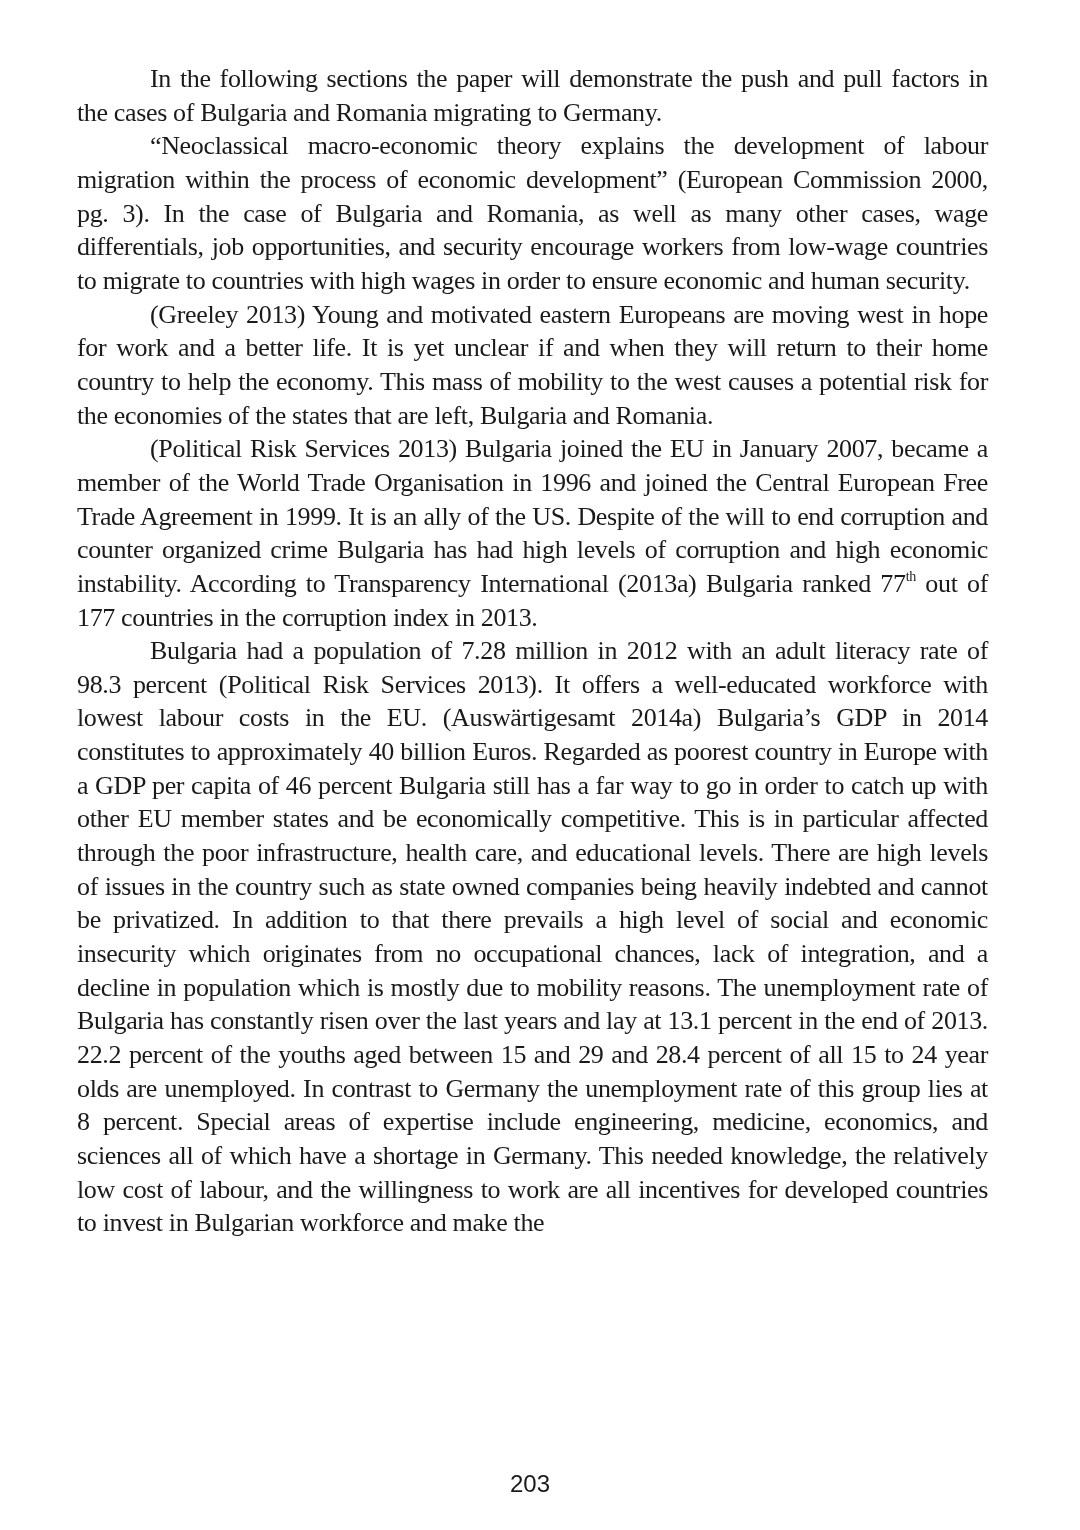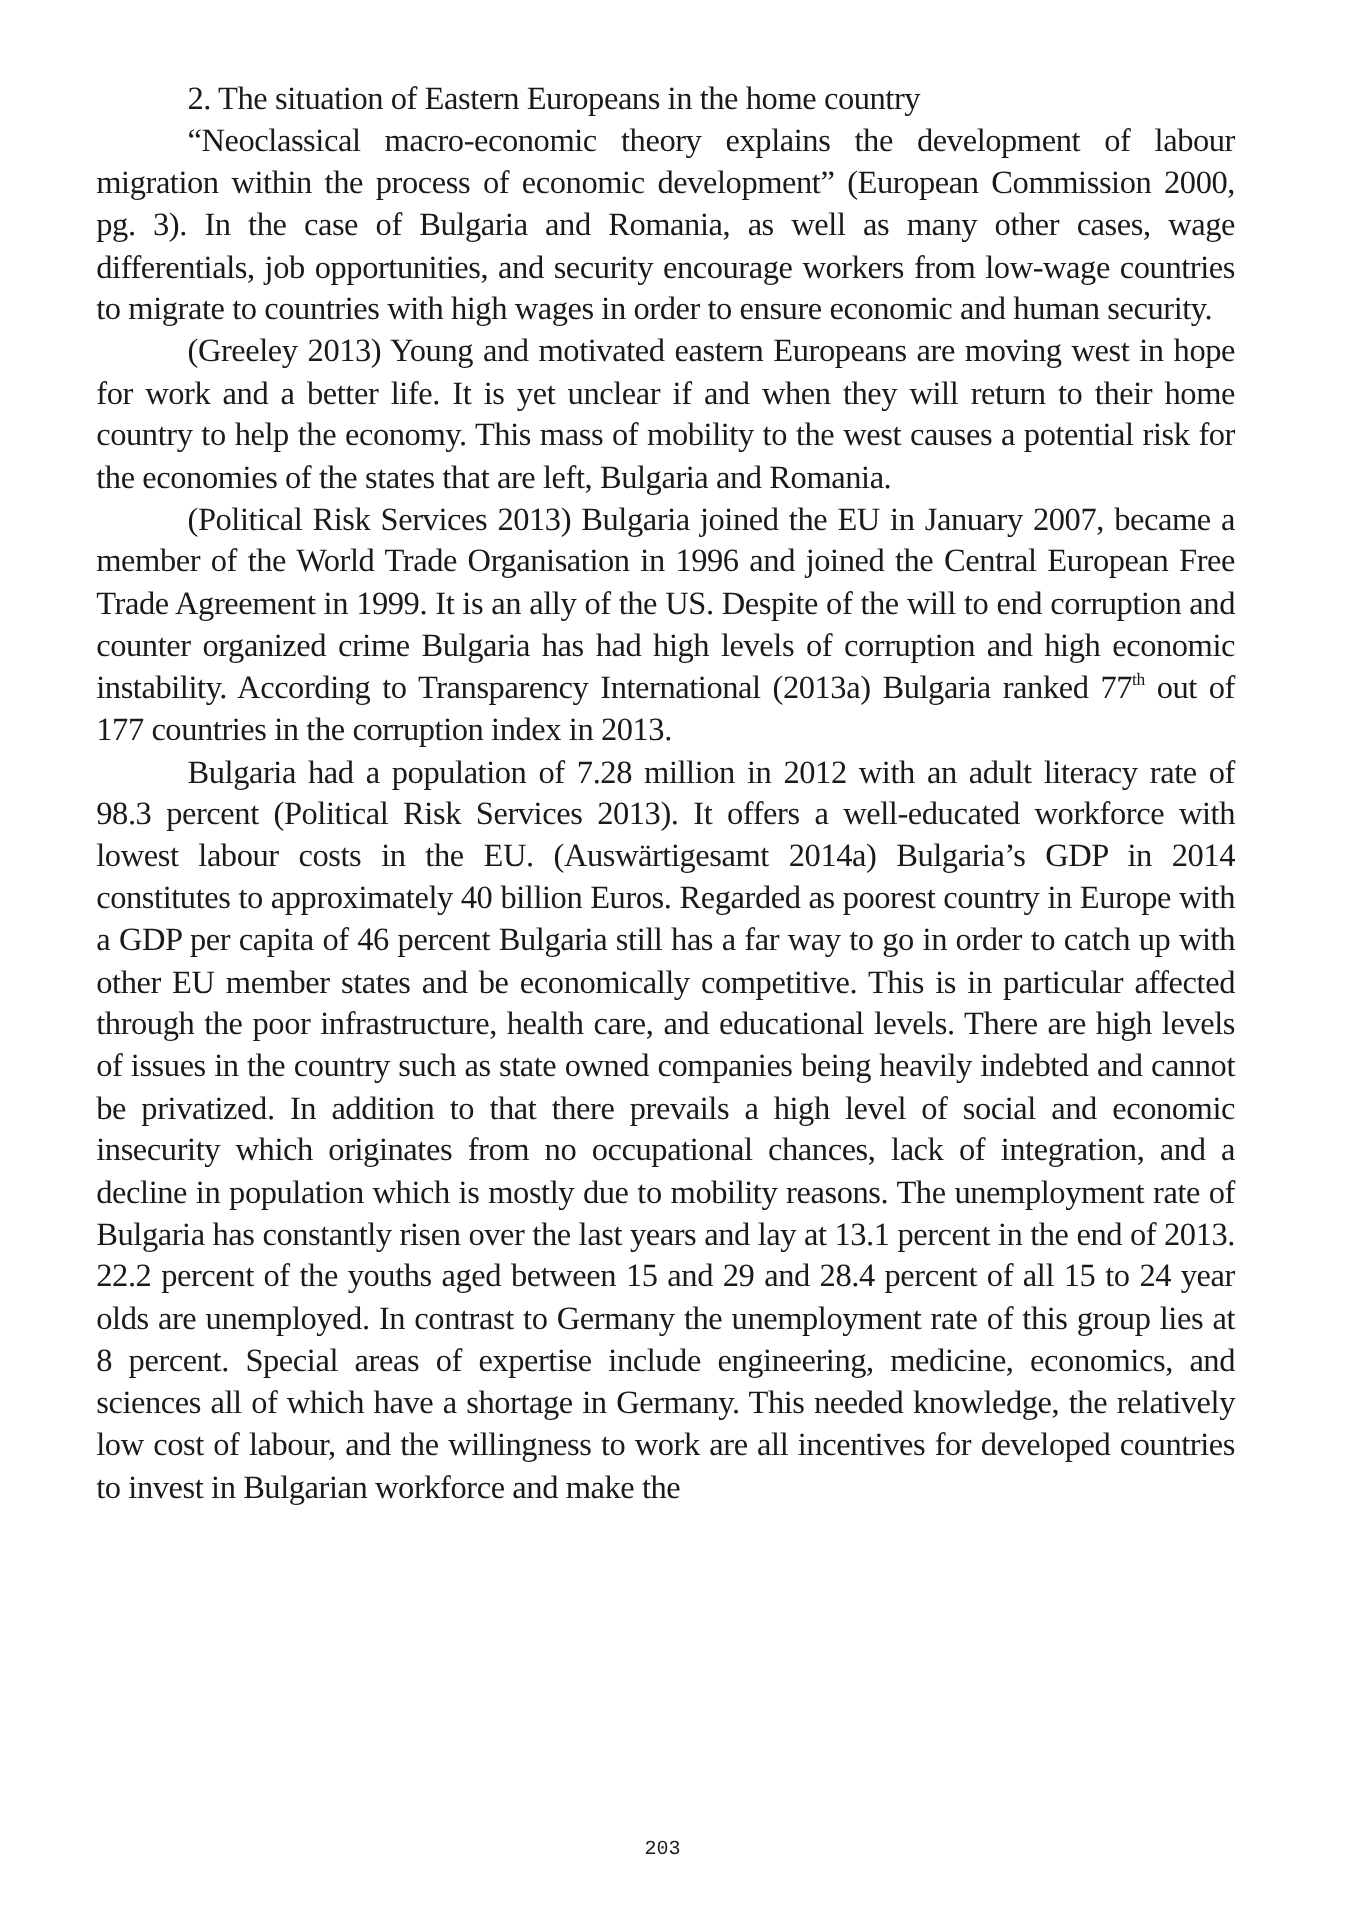--- a/index.html
+++ b/index.html
@@ -25,29 +25,29 @@
     text-align: left;
   }
   .page p.plain-indent { text-align: left; }
   sup { font-size: 14px; line-height: 0; vertical-align: super; position: relative; top: -1px; }
   .page-number {
     position: absolute;
     left: 0;
     width: 1060px;
     top: 1470px;
     text-align: center;
-    font-family: Liberation Mono, monospace;
-    font-size: 16px;
+    font-family: Liberation Sans, sans-serif;
+    font-size: 24px;
     color: #1a1a1a;
   }
 </style>
 </head>
 <body>
 
 <div class="page">
-  <p class="plain-indent">2. The situation of Eastern Europeans in the home country</p>
+  <p>In the following sections the paper will demonstrate the push and pull factors in the cases of Bulgaria and Romania migrating to Germany.</p>
   <p>“Neoclassical macro-economic theory explains the development of labour migration within the process of economic development” (European Commission 2000, pg. 3).  In the case of Bulgaria and Romania, as well as many other cases, wage differentials, job opportunities, and security encourage workers from low-wage countries to migrate to countries with high wages in order to ensure economic and human security.</p>
   <p>(Greeley 2013) Young and motivated eastern Europeans are moving west in hope for work and a better life. It is yet unclear if and when they will return to their home country to help the economy. This mass of mobility to the west causes a potential risk for the economies of the states that are left, Bulgaria and Romania.</p>
   <p><span>(Political Risk Services 2013) Bulgaria joined the EU in January 2007, became a member of the World Trade Organisation in 1996 and joined the Central European Free Trade Agreement in 1999. It is an ally of the US. Despite of the will to end corruption and counter organized crime Bulgaria has had high levels of corruption and high economic instability. According to Transparency International (2013a) Bulgaria ranked 77</span><sup>th</sup><span> out of 177 countries in the corruption index in 2013.</span></p>
   <p>Bulgaria had a population of 7.28 million in 2012 with an adult literacy rate of 98.3 percent (Political Risk Services 2013). It offers a well-educated workforce with lowest labour costs in the EU. (Auswärtigesamt 2014a) Bulgaria’s GDP in 2014 constitutes to approximately 40 billion Euros. Regarded as poorest country in Europe with a GDP per capita of 46 percent Bulgaria still has a far way to go in order to catch up with other EU member states and be economically competitive. This is in particular affected through the poor infrastructure, health care, and educational levels. There are high levels of issues in the country such as state owned companies being heavily indebted and cannot be privatized. In addition to that there prevails a high level of social and economic insecurity which originates from no occupational chances, lack of integration, and a decline in population which is mostly due to mobility reasons. The unemployment rate of Bulgaria has constantly risen over the last years and lay at 13.1 percent in the end of 2013. 22.2 percent of the youths aged between 15 and 29 and 28.4 percent of all 15 to 24 year olds are unemployed. In contrast to Germany the unemployment rate of this group lies at 8 percent. Special areas of expertise include engineering, medicine, economics, and sciences all of which have a shortage in Germany. This needed knowledge, the relatively low cost of labour, and the willingness to work are all incentives for developed countries to invest in Bulgarian workforce and make the</p>
 </div>
 
 <div class="page-number">203</div>
 
 </body></html>

